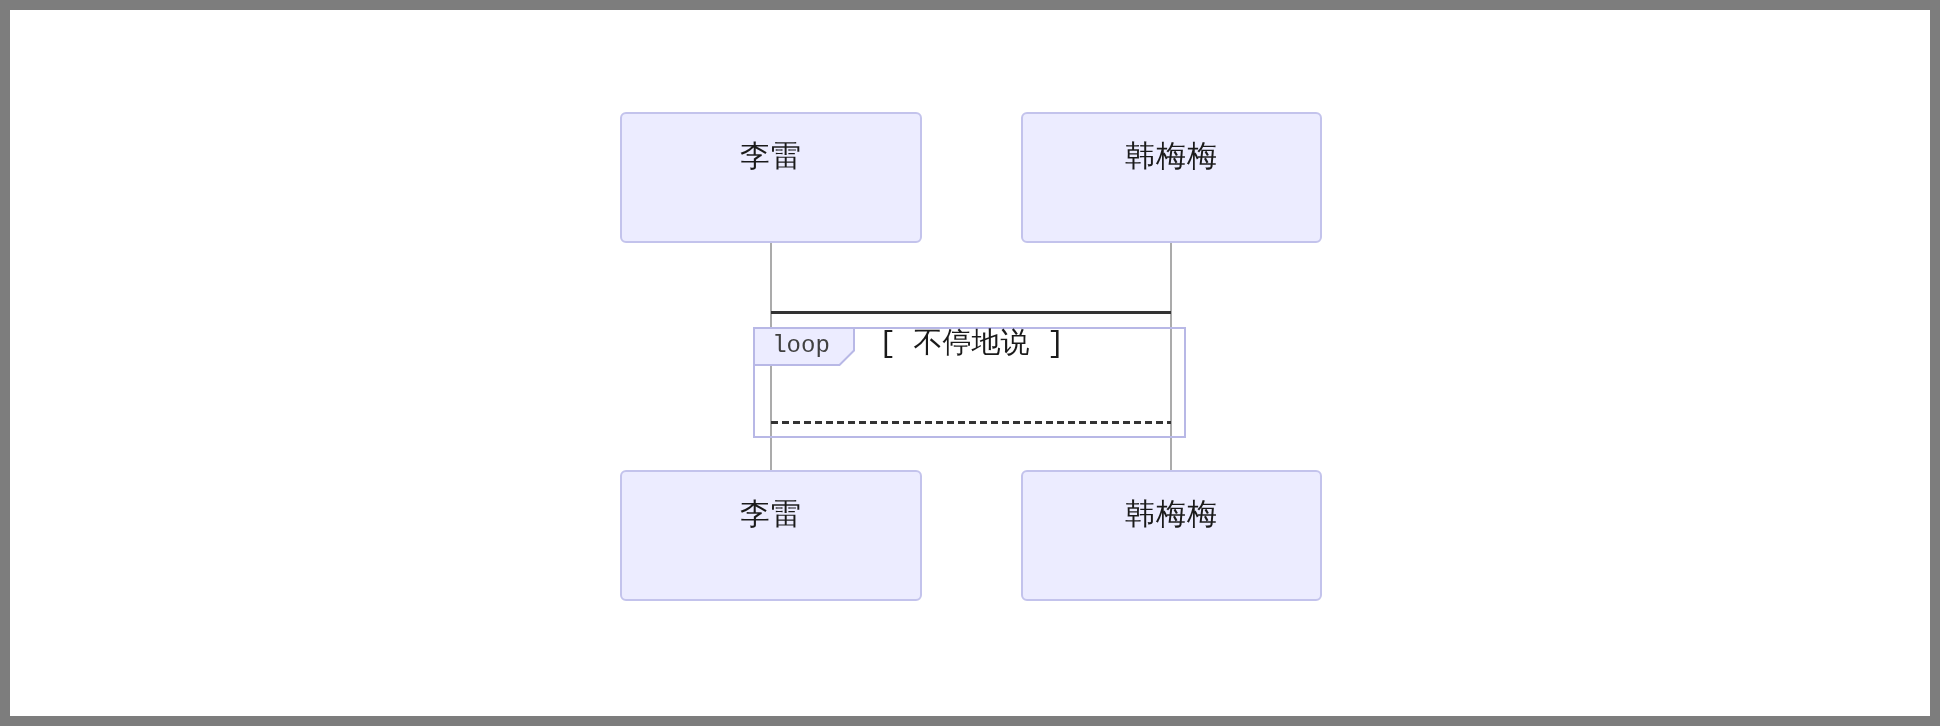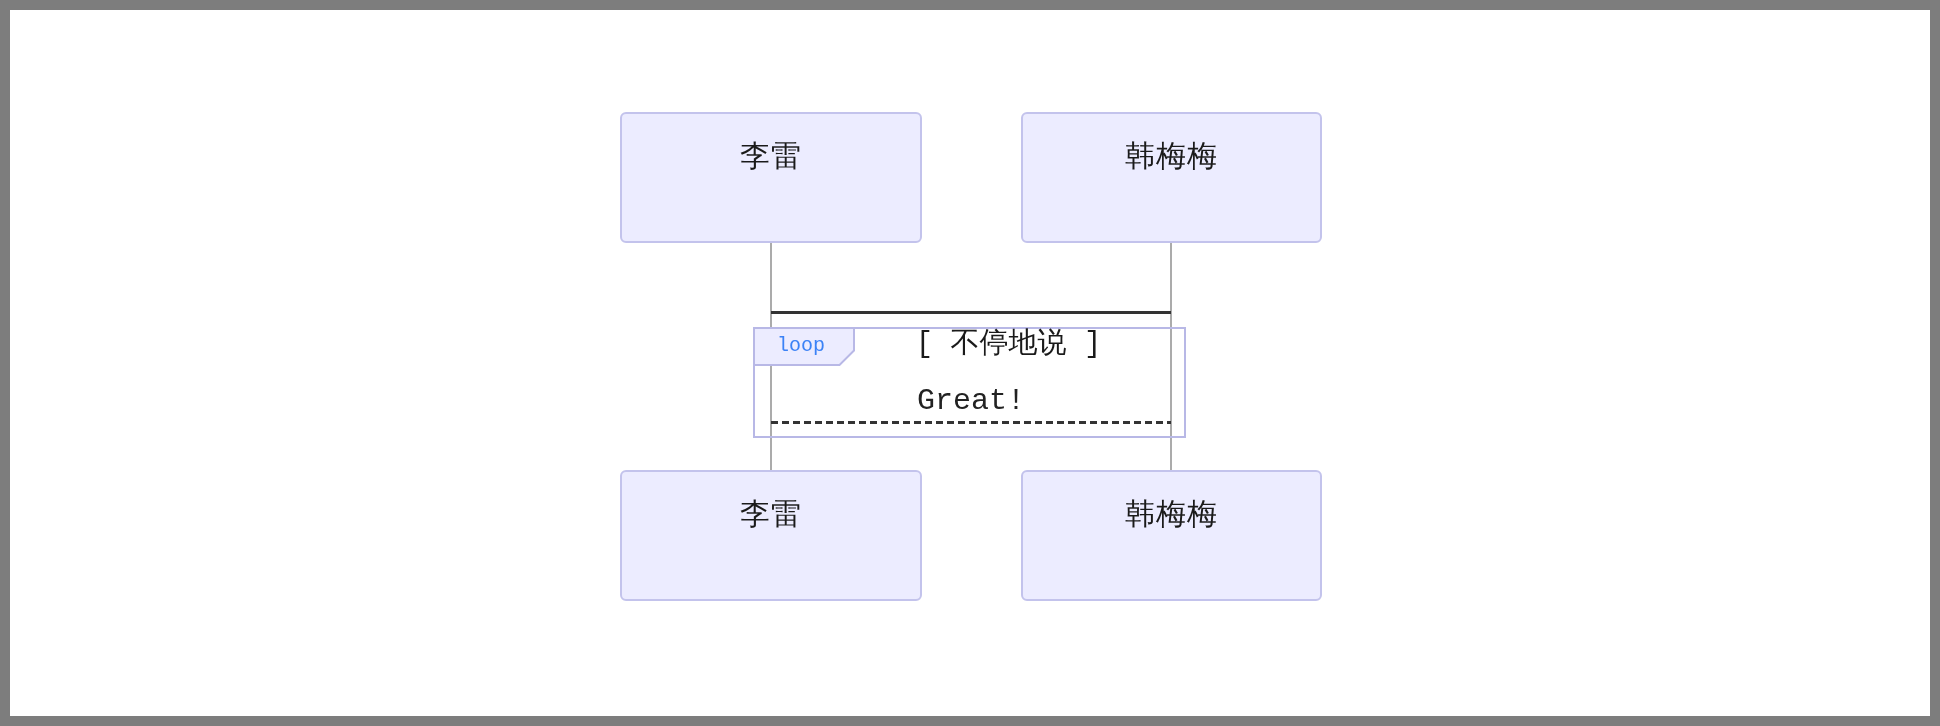--- a/index.html
+++ b/index.html
@@ -39,21 +39,21 @@
   .line-dashed{
     height:3px;
     background:repeating-linear-gradient(to right,#333333 0 7px,transparent 7px 11px);
   }
   .loop-frame{
     border:2px solid #B8B8E6;
     background:transparent;
   }
   .loop-label-text{
     font-family:"Liberation Mono","DejaVu Sans Mono",monospace;
-    font-size:20px;color:#3b82f6;
+    font-size:24px;color:#404040;
     text-align:center;line-height:32px;
   }
   .loop-condition{
     font-family:"Liberation Mono","DejaVu Sans Mono",monospace;
     font-size:29px;color:#1A1A1A;
     text-align:center;line-height:34px;white-space:nowrap;
   }
 </style>
 </head>
 <body>
@@ -73,23 +73,22 @@
 
     <div class="abs line-solid" style="left:761px;top:301px;width:400px;"></div>
 
     <div class="abs loop-frame" style="left:743px;top:317px;width:433px;height:111px;"></div>
 
     <svg class="abs" style="left:743px;top:317px;" width="103" height="39">
       <path d="M1,1 H101 V23.5 L86.5,38 H1 Z" fill="#ECECFF" stroke="#B8B8E6" stroke-width="2"></path>
     </svg>
     <div class="abs loop-label-text" style="left:743px;top:320px;width:96px;">loop</div>
 
-    <div class="abs loop-condition" style="left:745px;top:318px;width:433px;margin-left:37px;">[ 不停地说 ]</div>
+    <div class="abs loop-condition" style="left:745px;top:318px;width:433px;">[ 不停地说 ]</div>
 
-    <div class="abs msg-text" style="left:661px;top:375px;width:600px;line-height:32px;">Great!</div>
     <div class="abs line-dashed" style="left:761px;top:411px;width:400px;"></div>
 
     <div class="abs actor-box" style="left:610px;top:460px;width:302px;height:131px;">
       <span class="actor-label">李雷</span>
     </div>
     <div class="abs actor-box" style="left:1011px;top:460px;width:301px;height:131px;">
       <span class="actor-label">韩梅梅</span>
     </div>
 
   </div>

